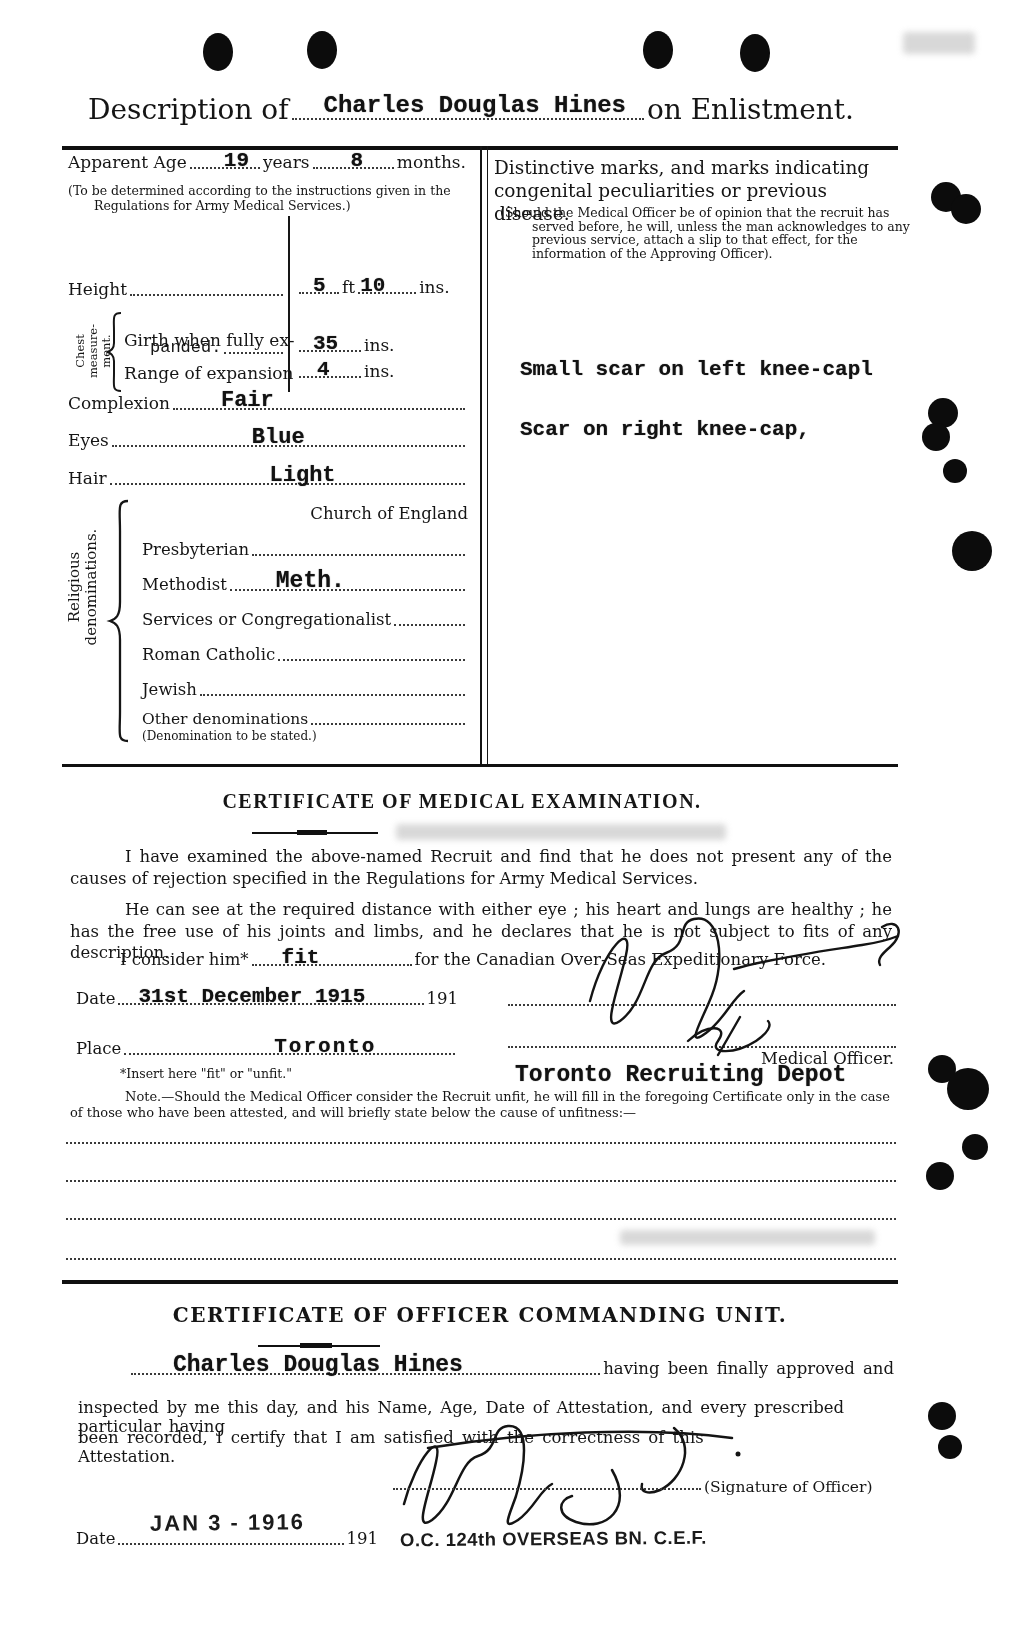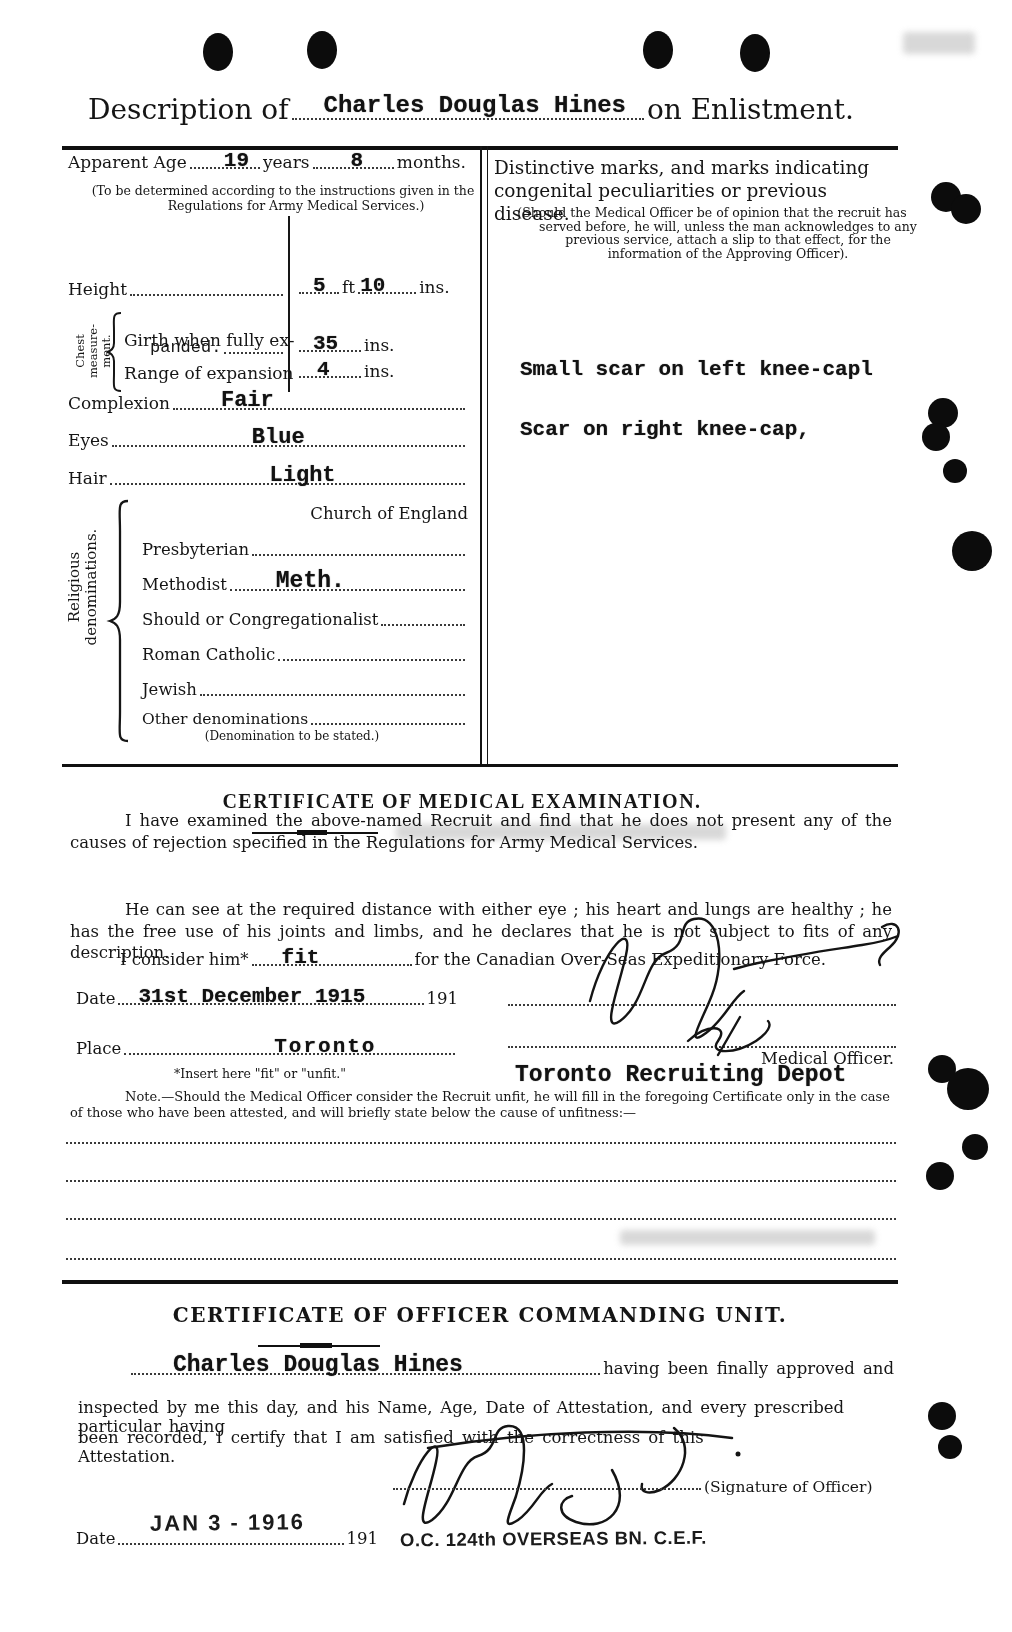--- a/index.html
+++ b/index.html
@@ -6,21 +6,21 @@
   .page{position:relative;width:1012px;height:1632px;background:#fff;overflow:hidden;
         font-family:"DejaVu Serif","Liberation Serif",serif;color:#151515;}
   .abs{position:absolute;}
   .row{display:flex;align-items:flex-end;}
   .lbl{white-space:nowrap;line-height:1.15;}
   .ld{border-bottom:2px dotted #3a3a3a;height:3px;align-self:flex-end;margin:0 3px 4px 3px;position:relative;}
   .grow{flex:1;}
   .ov{position:absolute;bottom:-4px;white-space:nowrap;line-height:1;}
   .tp{font-family:"Liberation Mono","DejaVu Sans Mono",monospace;font-weight:700;color:#121212;
       text-shadow:0 0 1px rgba(20,20,20,.65);letter-spacing:0px;}
-  .small{font-size:12.5px;line-height:14.5px;text-align:center;}
+  .small{font-size:12.5px;line-height:14.5px;}
   .cert-h{text-align:center;font-weight:700;letter-spacing:1.5px;font-size:20px;}
   .stamp{font-family:"Liberation Sans","DejaVu Sans",sans-serif;font-weight:700;color:#1b1b1b;}
   .vlabel{position:absolute;transform:rotate(-90deg);transform-origin:0 0;text-align:center;}
   .rule{background:#101010;}
   .dotline{border-bottom:2px dotted #3a3a3a;height:2px;}
   .blob{position:absolute;background:#0c0c0c;border-radius:50%;}
   .smudge{position:absolute;background:#9a9a9a;opacity:.38;filter:blur(3px);border-radius:4px;}
   .just{text-align:justify;}
   svg{display:block;}
 </style>
@@ -140,21 +140,21 @@
     <span class="lbl">Presbyterian</span>
     <span class="ld grow"></span>
   </div>
   <div class="abs row" style="left:142px;top:576px;width:326px;font-size:16.5px;">
     <span class="lbl">Methodist</span>
     <span class="ld grow">
       <span class="ov tp" style="left:46px;font-size:23px;">Meth.</span>
     </span>
   </div>
   <div class="abs row" style="left:142px;top:611px;width:326px;font-size:16.5px;">
-    <span class="lbl">Should or Congregationalist</span>
+    <span class="lbl">Services or Congregationalist</span>
     <span class="ld grow"></span>
   </div>
   <div class="abs row" style="left:142px;top:646px;width:326px;font-size:16.5px;">
     <span class="lbl">Roman Catholic</span>
     <span class="ld grow"></span>
   </div>
   <div class="abs row" style="left:142px;top:681px;width:326px;font-size:16.5px;">
     <span class="lbl">Jewish</span>
     <span class="ld grow"></span>
   </div>
@@ -167,21 +167,21 @@
   <div class="abs" style="left:494px;top:156px;width:400px;font-size:18.5px;line-height:23px;">Distinctive marks, and marks indicating congenital peculiarities or previous disease.</div>
   <div class="abs small" style="left:500px;top:206px;width:392px;padding-left:32px;text-indent:-32px;line-height:13.5px;">(Should the Medical Officer be of opinion that the recruit has served before, he will, unless the man acknowledges to any previous service, attach a slip to that effect, for the information of the Approving Officer).</div>
   <div class="abs tp" style="left:520px;top:358px;font-size:21px;">Small scar on left knee-capl</div>
   <div class="abs tp" style="left:520px;top:418px;font-size:21px;">Scar on right knee-cap,</div>
 
   <div class="abs cert-h" style="left:44px;top:790px;width:836px;font-family:Liberation Serif, serif;">CERTIFICATE OF MEDICAL EXAMINATION.</div>
   <div class="abs rule" style="left:252px;top:832px;width:126px;height:2px;"></div>
   <div class="abs rule" style="left:297px;top:830px;width:30px;height:5px;"></div>
   <div class="smudge" style="left:396px;top:824px;width:330px;height:16px;"></div>
 
-  <div class="abs just" style="left:70px;top:810px;width:822px;font-size:16.5px;line-height:21.5px;text-indent:55px;">I have examined the above-named Recruit and find that he does not present any of the causes of rejection specified in the Regulations for Army Medical Services.</div>
+  <div class="abs just" style="left:70px;top:846px;width:822px;font-size:16.5px;line-height:21.5px;text-indent:55px;">I have examined the above-named Recruit and find that he does not present any of the causes of rejection specified in the Regulations for Army Medical Services.</div>
   <div class="abs just" style="left:70px;top:899px;width:822px;font-size:16.5px;line-height:21.5px;text-indent:55px;">He can see at the required distance with either eye ; his heart and lungs are healthy ; he has the free use of his joints and limbs, and he declares that he is not subject to fits of any description.</div>
 
   <div class="abs row" style="left:120px;top:951px;width:774px;font-size:16.5px;">
     <span class="lbl">I consider him*</span>
     <span class="ld" style="width:160px;">
       <span class="ov tp" style="left:30px;font-size:21px;">fit</span>
     </span>
     <span class="lbl">for the Canadian Over-Seas Expeditionary Force.</span>
   </div>
 

